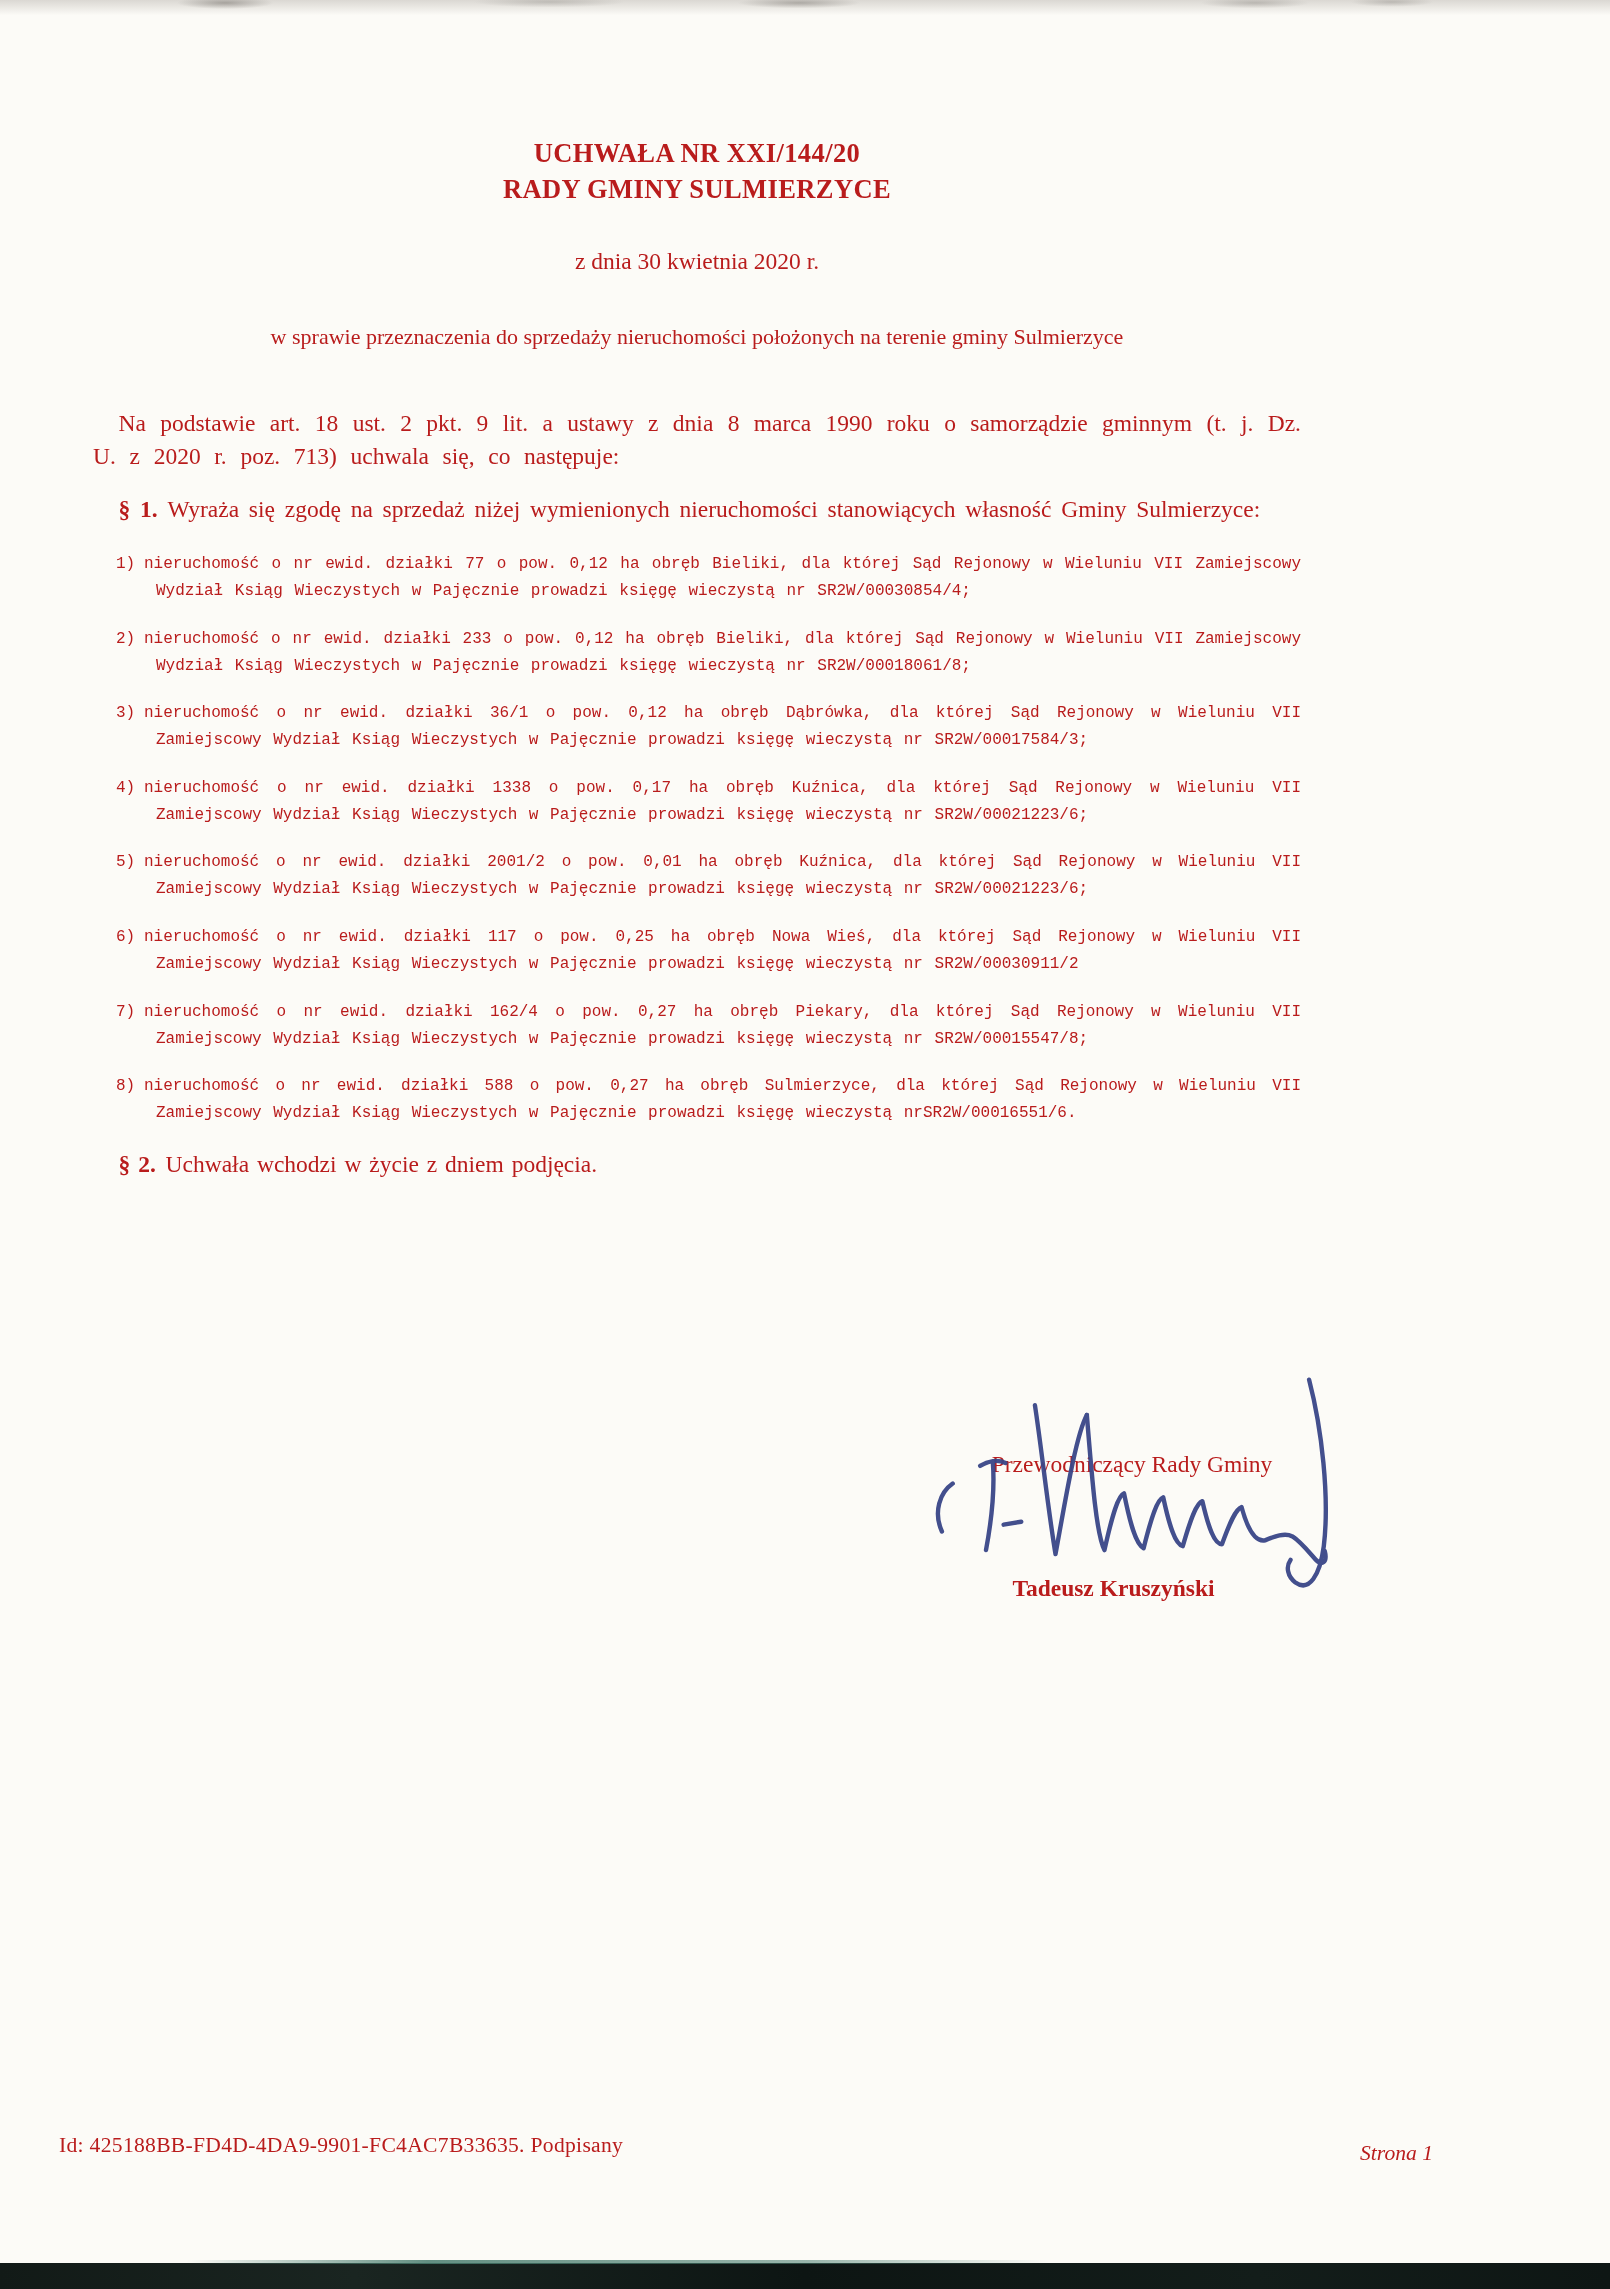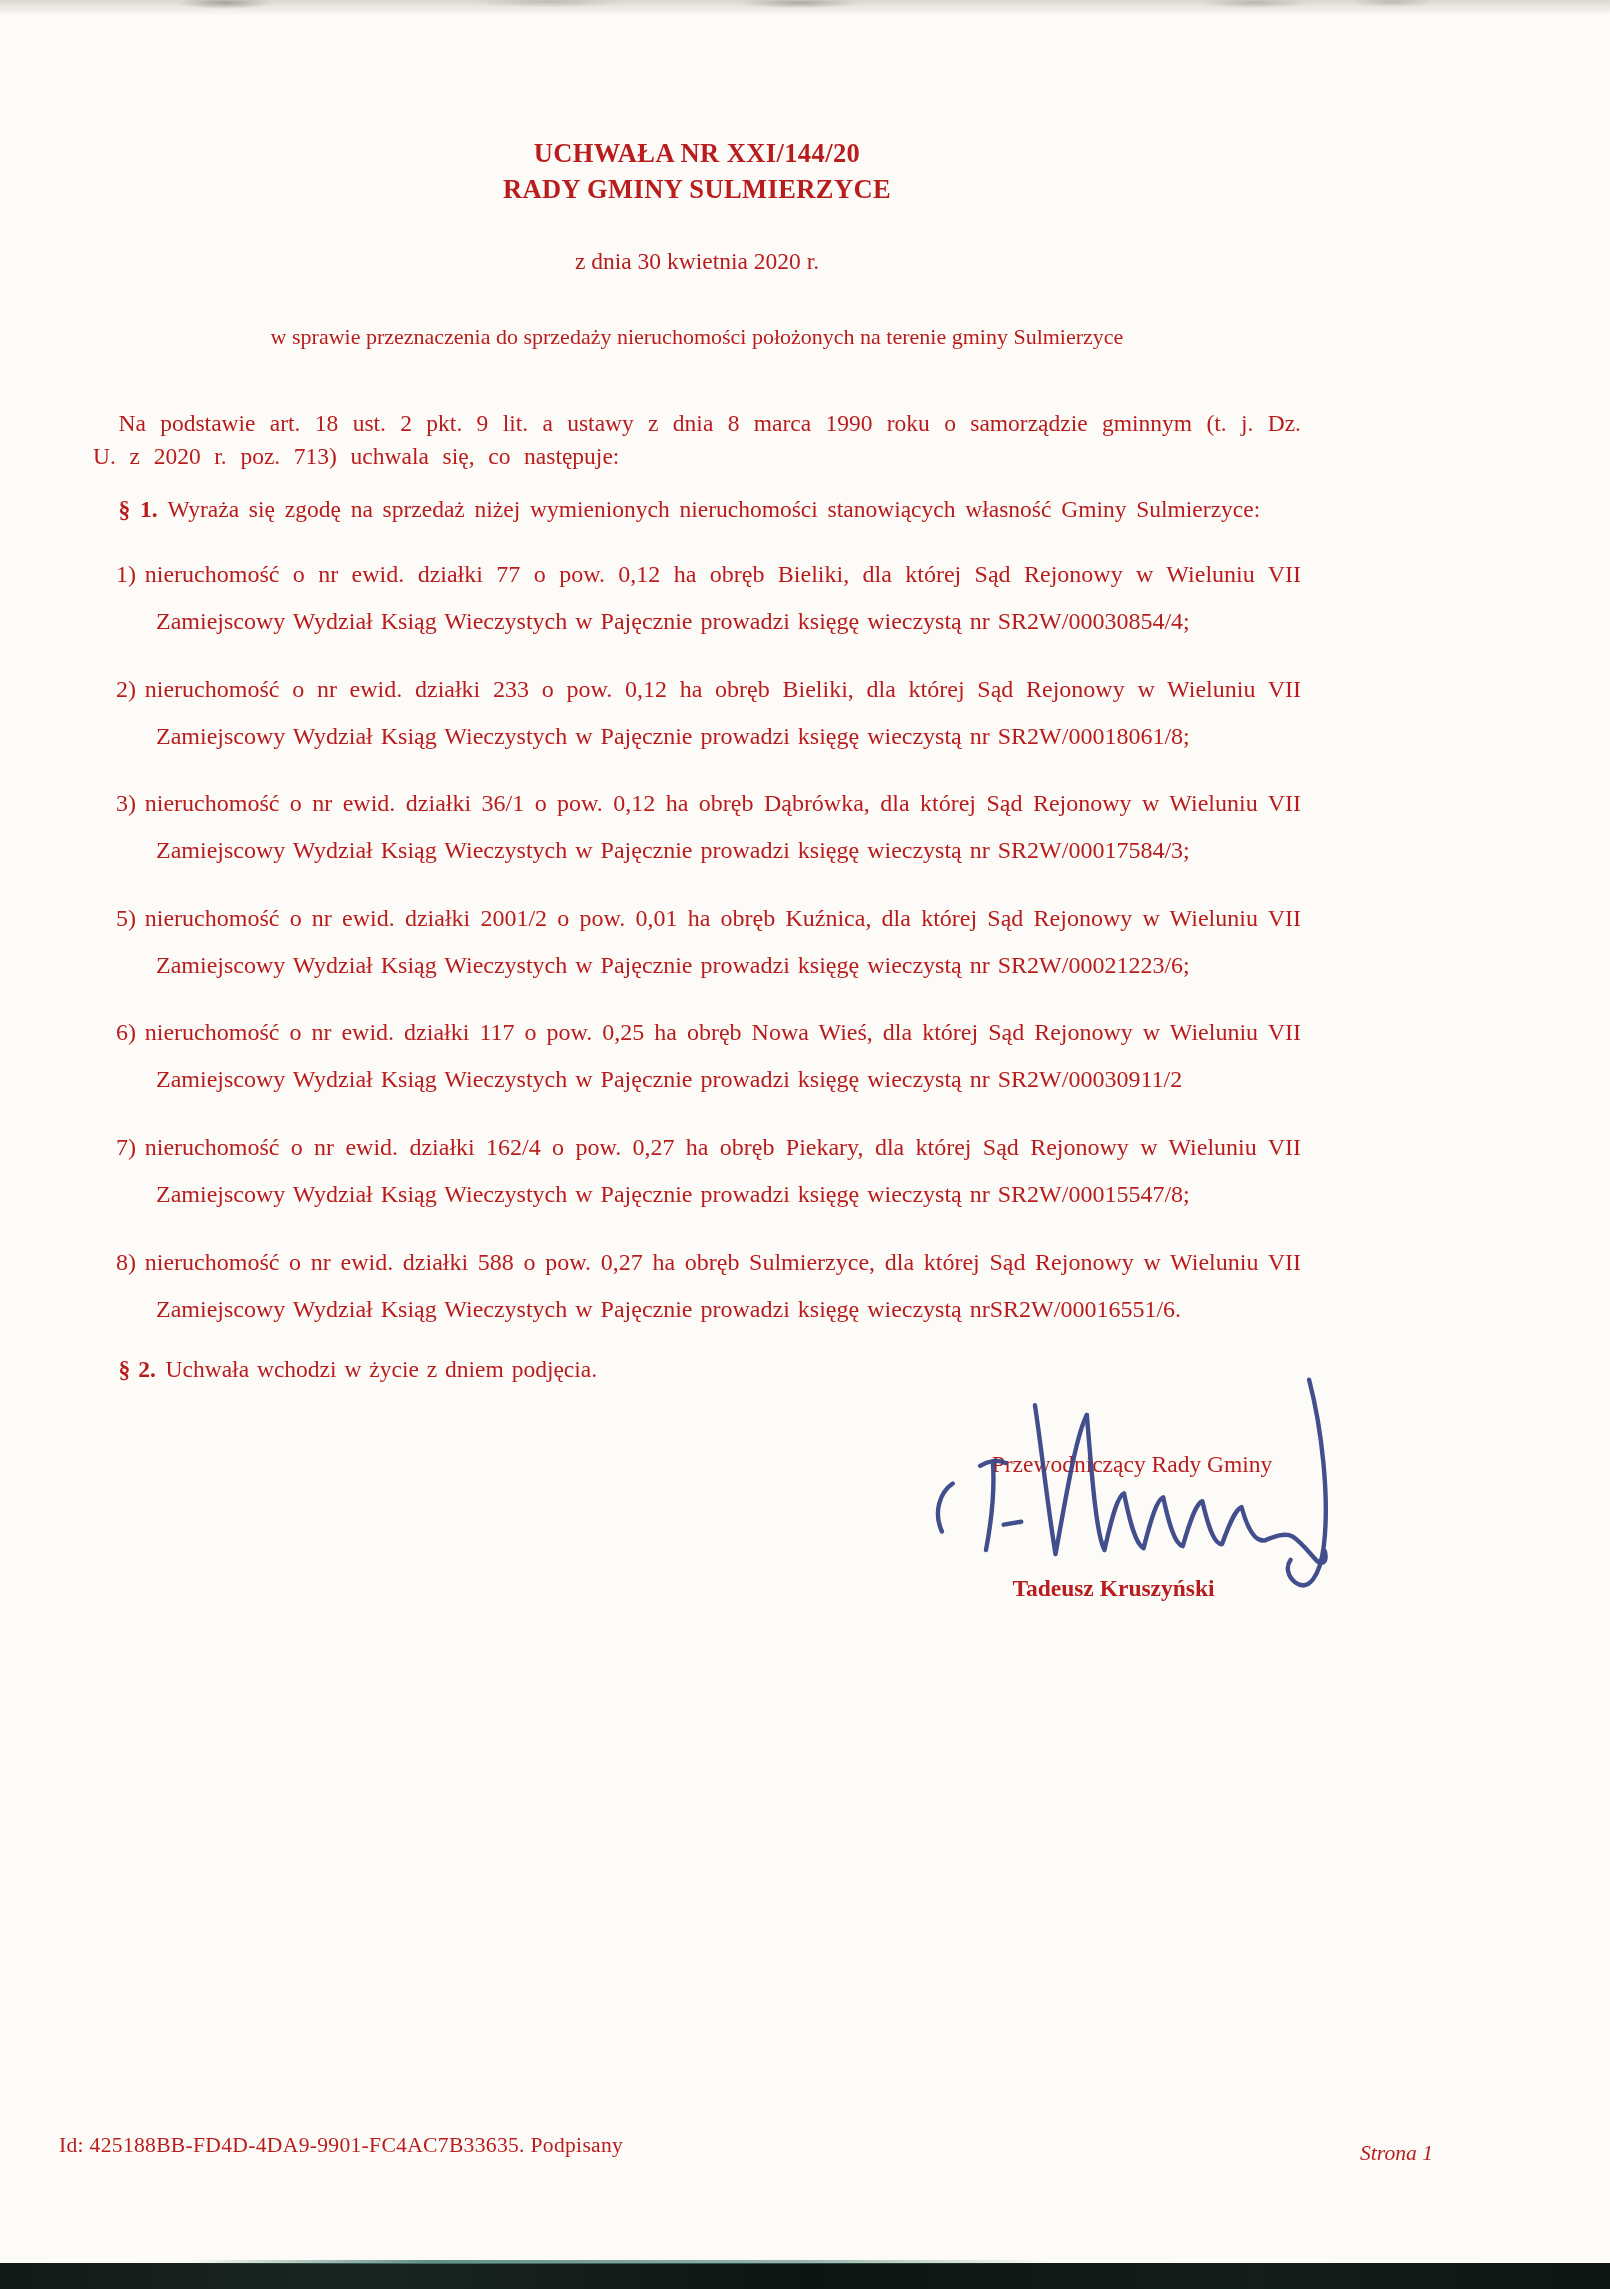--- a/index.html
+++ b/index.html
@@ -40,22 +40,22 @@
   .doc-date { text-align:center; font-size:23.5px; margin:0 0 49px 0; }
   .doc-subject { text-align:center; font-weight:normal; font-size:22px; margin:0 0 57px 0; }
   .para {
     font-size:23.5px; line-height:33px; text-align:justify;
     text-indent:25.5px; margin:0 0 17.6px 0; word-spacing:2.9px;
   }
   .para-legal { word-spacing:7.8px; margin-bottom:19.6px; }
   .para-sec1 { word-spacing:3.9px; margin-bottom:25.5px; }
   .sec-marker { font-weight:bold; margin-right:9.8px; }
   .list-item {
-    font-size:24px; line-height:47px; text-align:justify;
-    padding-left:63px; text-indent:-40px; margin:0 0 20.6px 0; word-spacing:2px;
+    font-size:16px; line-height:27px; text-align:justify;
+    padding-left:63px; text-indent:-40px; margin:0 0 20.6px 0; word-spacing:2px;font-family:Liberation Mono, monospace;
   }
   .li-marker { margin-right:8.8px; }
   .para-sec2 { margin-top:11.8px; text-align:left; word-spacing:2px; }
   
   .sig-role { position:absolute; left:931px; top:1451px; width:402px; text-align:center; font-size:23.5px; }
   .sig-name { position:absolute; left:931px; top:1553px; width:365px; text-align:center; font-size:23.5px; font-weight:bold;margin-top:22px; }
   .sig-svg  { position:absolute; left:919px; top:1368px; }
   
   .footer-id   { position:absolute; left:59px;  top:2133px; font-size:21.6px; letter-spacing:0.3px; }
   .footer-page { position:absolute; left:1360px; top:2141px; font-size:21.6px;font-style:italic; }
@@ -79,20 +79,21 @@
     <div class="doc-subject">w sprawie przeznaczenia do sprzedaży nieruchomości położonych na terenie gminy Sulmierzyce</div>
 
     <p class="para para-legal">Na podstawie art. 18 ust. 2 pkt. 9 lit. a ustawy z dnia 8 marca 1990 roku o samorządzie gminnym (t. j. Dz. U. z 2020 r. poz. 713) uchwala się, co następuje:</p>
 
     <p class="para para-sec1"><span class="sec-marker">§ 1.</span><span>Wyraża się zgodę na sprzedaż niżej wymienionych nieruchomości stanowiących własność Gminy Sulmierzyce:</span></p>
 
     <div>
       <div class="list-item"><span class="li-marker">1)</span><span>nieruchomość o nr ewid. działki 77 o pow. 0,12 ha obręb Bieliki, dla której Sąd Rejonowy w Wieluniu VII Zamiejscowy Wydział Ksiąg Wieczystych w Pajęcznie prowadzi księgę wieczystą nr SR2W/00030854/4;</span></div>
       <div class="list-item"><span class="li-marker">2)</span><span>nieruchomość o nr ewid. działki 233 o pow. 0,12 ha obręb Bieliki, dla której Sąd Rejonowy w Wieluniu VII Zamiejscowy Wydział Ksiąg Wieczystych w Pajęcznie prowadzi księgę wieczystą nr SR2W/00018061/8;</span></div>
       <div class="list-item"><span class="li-marker">3)</span><span>nieruchomość o nr ewid. działki 36/1 o pow. 0,12 ha obręb Dąbrówka, dla której Sąd Rejonowy w Wieluniu VII Zamiejscowy Wydział Ksiąg Wieczystych w Pajęcznie prowadzi księgę wieczystą nr SR2W/00017584/3;</span></div>
+      <div class="list-item"><span class="li-marker">4)</span><span>nieruchomość o nr ewid. działki 1338 o pow. 0,17 ha obręb Kuźnica, dla której Sąd Rejonowy w Wieluniu VII Zamiejscowy Wydział Ksiąg Wieczystych w Pajęcznie prowadzi księgę wieczystą nr SR2W/00021223/6;</span></div>
       <div class="list-item"><span class="li-marker">5)</span><span>nieruchomość o nr ewid. działki 2001/2 o pow. 0,01 ha obręb Kuźnica, dla której Sąd Rejonowy w Wieluniu VII Zamiejscowy Wydział Ksiąg Wieczystych w Pajęcznie prowadzi księgę wieczystą nr SR2W/00021223/6;</span></div>
       <div class="list-item"><span class="li-marker">6)</span><span>nieruchomość o nr ewid. działki 117 o pow. 0,25 ha obręb Nowa Wieś, dla której Sąd Rejonowy w Wieluniu VII Zamiejscowy Wydział Ksiąg Wieczystych w Pajęcznie prowadzi księgę wieczystą nr SR2W/00030911/2</span></div>
       <div class="list-item"><span class="li-marker">7)</span><span>nieruchomość o nr ewid. działki 162/4 o pow. 0,27 ha obręb Piekary, dla której Sąd Rejonowy w Wieluniu VII Zamiejscowy Wydział Ksiąg Wieczystych w Pajęcznie prowadzi księgę wieczystą nr SR2W/00015547/8;</span></div>
       <div class="list-item"><span class="li-marker">8)</span><span>nieruchomość o nr ewid. działki 588 o pow. 0,27 ha obręb Sulmierzyce, dla której Sąd Rejonowy w Wieluniu VII Zamiejscowy Wydział Ksiąg Wieczystych w Pajęcznie prowadzi księgę wieczystą nrSR2W/00016551/6.</span></div>
     </div>
 
     <p class="para para-sec2"><span class="sec-marker">§ 2.</span><span>Uchwała wchodzi w życie z dniem podjęcia.</span></p>
 
   </div>
 

